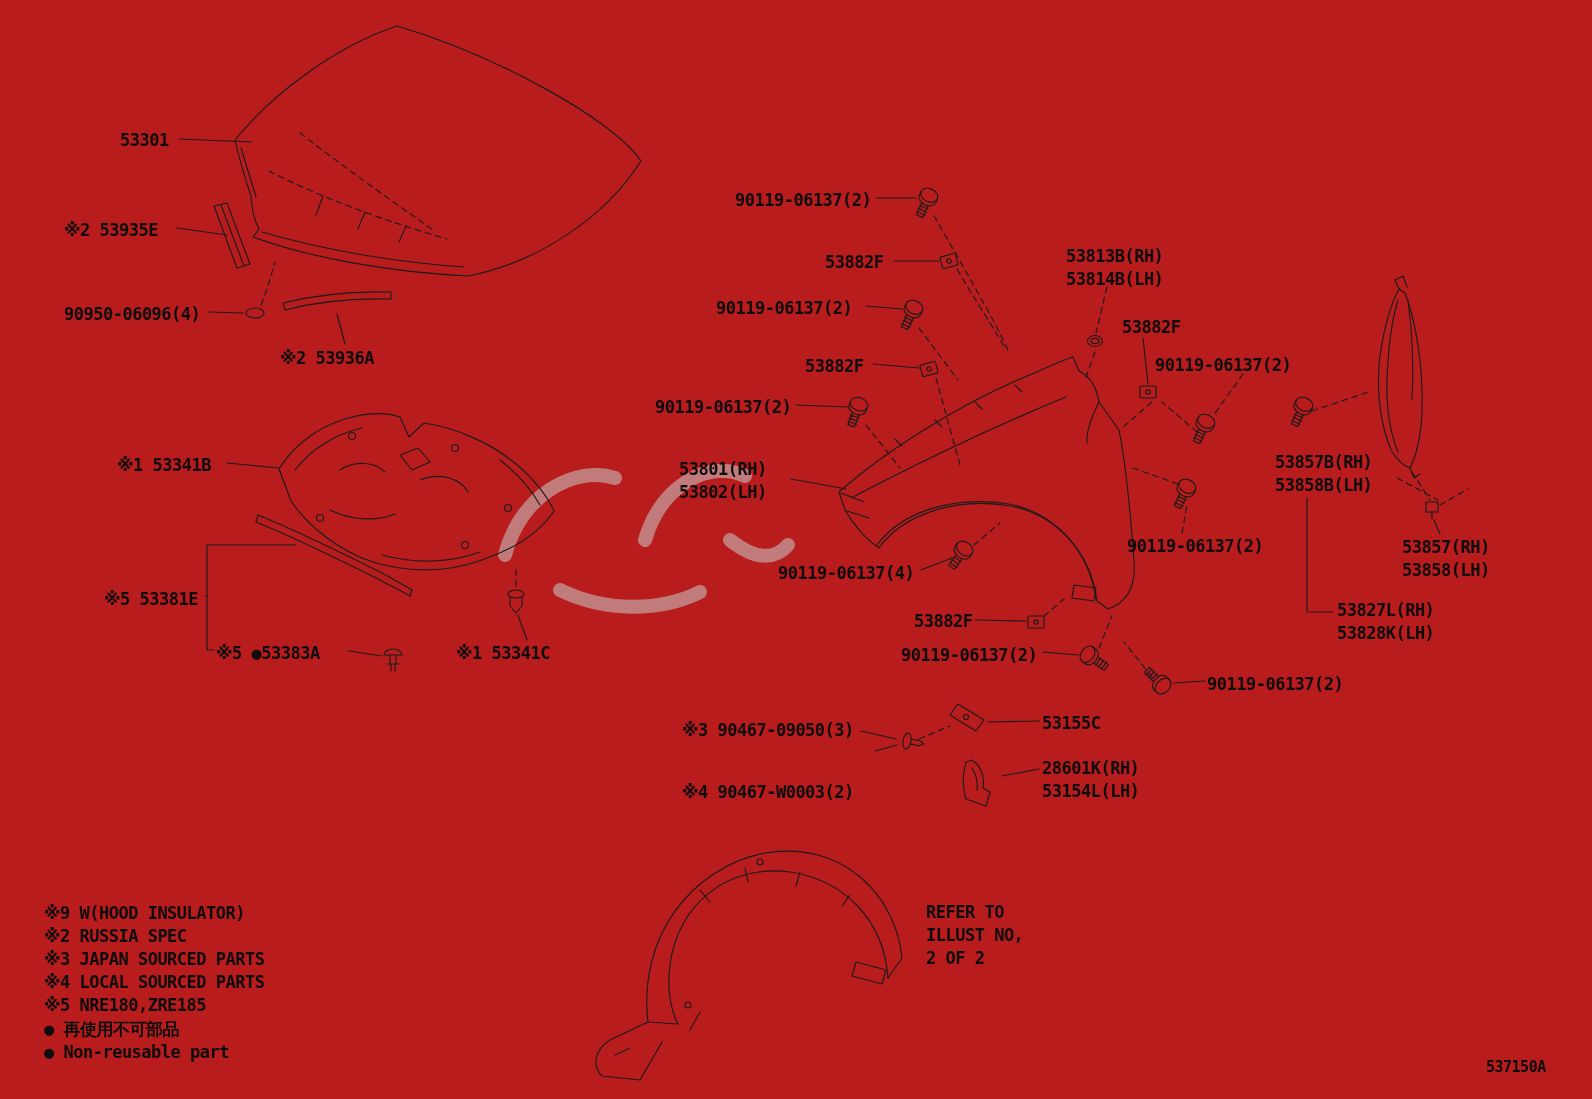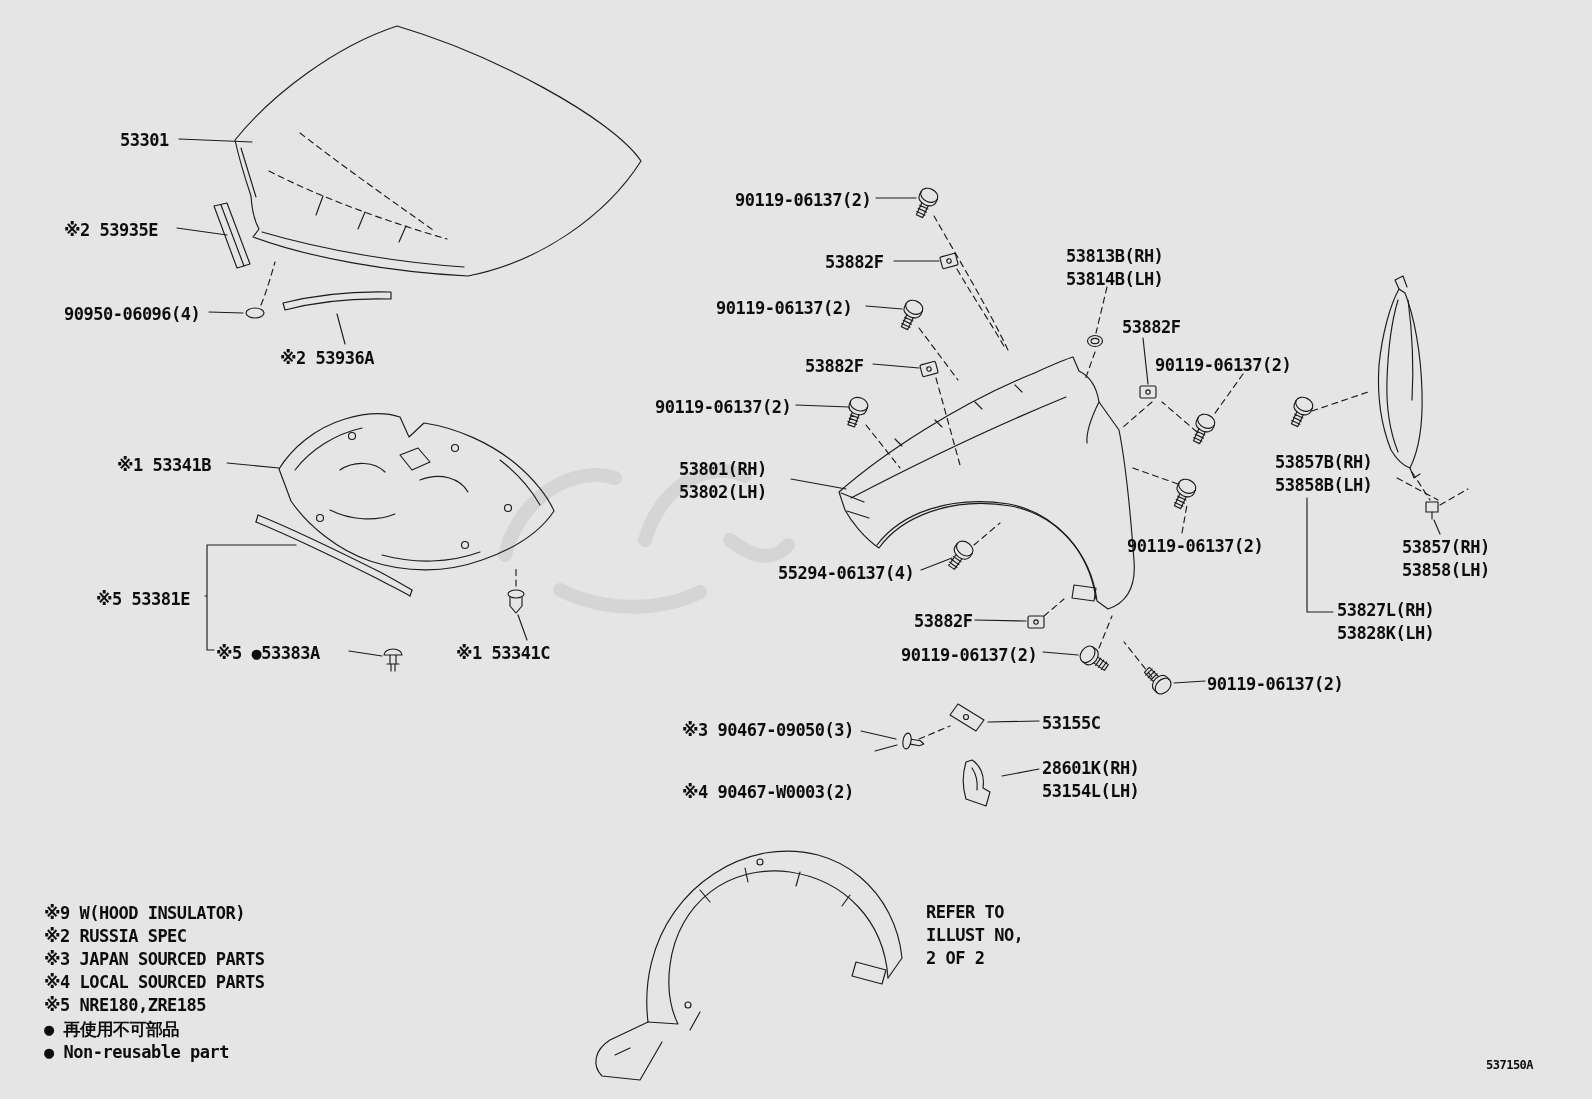--- a/index.html
+++ b/index.html
@@ -1,24 +1,24 @@
 <!DOCTYPE html>
 <html><head>
 <meta charset="utf-8">
 <style>
   html,body{margin:0;padding:0;background:#ffffff;}
-  #stage{position:relative;width:1592px;height:1099px;background:#e5e5e5;overflow:hidden;
+  #stage{position:relative;width:1592px;height:1099px;background:#b91c1c;overflow:hidden;
          font-family:"DejaVu Sans Mono","DejaVu Sans",monospace;}
   #art{position:absolute;left:0;top:0;z-index:1;}
   .ln{stroke:#1c1c1c;fill:none;stroke-width:1.15;stroke-linecap:round;stroke-linejoin:round;}
   .dsh{stroke-dasharray:6 4.5;}
   .wm{stroke:#c9c9c9;fill:none;stroke-width:14;opacity:0.55;stroke-linecap:round;}
   .lbl{position:absolute;z-index:2;color:#0d0d0d;font-weight:600;font-size:17px;
        letter-spacing:-0.5px;line-height:1.35;white-space:pre-line;}
-  .code{font-size:12px;font-weight:600;}
+  .code{font-size:15px;font-weight:600;}
 </style>
 </head>
 <body>
 
 <div id="stage">
 
 <svg id="art" width="1592" height="1099" viewBox="0 0 1592 1099">
   <defs>
     <g id="bolt" class="ln">
       <ellipse cx="0" cy="-3" rx="9" ry="6.5"></ellipse>
@@ -212,39 +212,39 @@
     <path class="ln dsh" d="M 1440 505 L 1468 489"></path>
     <path class="ln dsh" d="M 919 739 L 950 726"></path>
   </g>
 </svg>
 
   <div class="lbl" style="left:120px;top:129px">53301</div>
   <div class="lbl" style="left:64px;top:219px">※2 53935E</div>
   <div class="lbl" style="left:64px;top:303px">90950-06096(4)</div>
   <div class="lbl" style="left:280px;top:347px">※2 53936A</div>
   <div class="lbl" style="left:117px;top:454px">※1 53341B</div>
-  <div class="lbl" style="left:96px;top:588px">※5 53381E</div>
+  <div class="lbl" style="left:104px;top:588px">※5 53381E</div>
   <div class="lbl" style="left:216px;top:642px">※5 ●53383A</div>
   <div class="lbl" style="left:456px;top:642px">※1 53341C</div>
 
   <div class="lbl" style="left:735px;top:189px">90119-06137(2)</div>
   <div class="lbl" style="left:825px;top:251px">53882F</div>
   <div class="lbl" style="left:1066px;top:245px">53813B(RH)
 53814B(LH)</div>
   <div class="lbl" style="left:716px;top:297px">90119-06137(2)</div>
   <div class="lbl" style="left:1122px;top:316px">53882F</div>
   <div class="lbl" style="left:1155px;top:354px">90119-06137(2)</div>
   <div class="lbl" style="left:805px;top:355px">53882F</div>
   <div class="lbl" style="left:655px;top:396px">90119-06137(2)</div>
   <div class="lbl" style="left:679px;top:458px">53801(RH)
 53802(LH)</div>
   <div class="lbl" style="left:1275px;top:451px">53857B(RH)
 53858B(LH)</div>
   <div class="lbl" style="left:1127px;top:535px">90119-06137(2)</div>
-  <div class="lbl" style="left:778px;top:562px">55294-06137(4)</div>
+  <div class="lbl" style="left:778px;top:562px">90119-06137(4)</div>
   <div class="lbl" style="left:1402px;top:536px">53857(RH)
 53858(LH)</div>
   <div class="lbl" style="left:914px;top:610px">53882F</div>
   <div class="lbl" style="left:1337px;top:599px">53827L(RH)
 53828K(LH)</div>
   <div class="lbl" style="left:901px;top:644px">90119-06137(2)</div>
   <div class="lbl" style="left:1207px;top:673px">90119-06137(2)</div>
   <div class="lbl" style="left:1042px;top:712px">53155C</div>
   <div class="lbl" style="left:682px;top:719px">※3 90467-09050(3)</div>
   <div class="lbl" style="left:682px;top:781px">※4 90467-W0003(2)</div>

